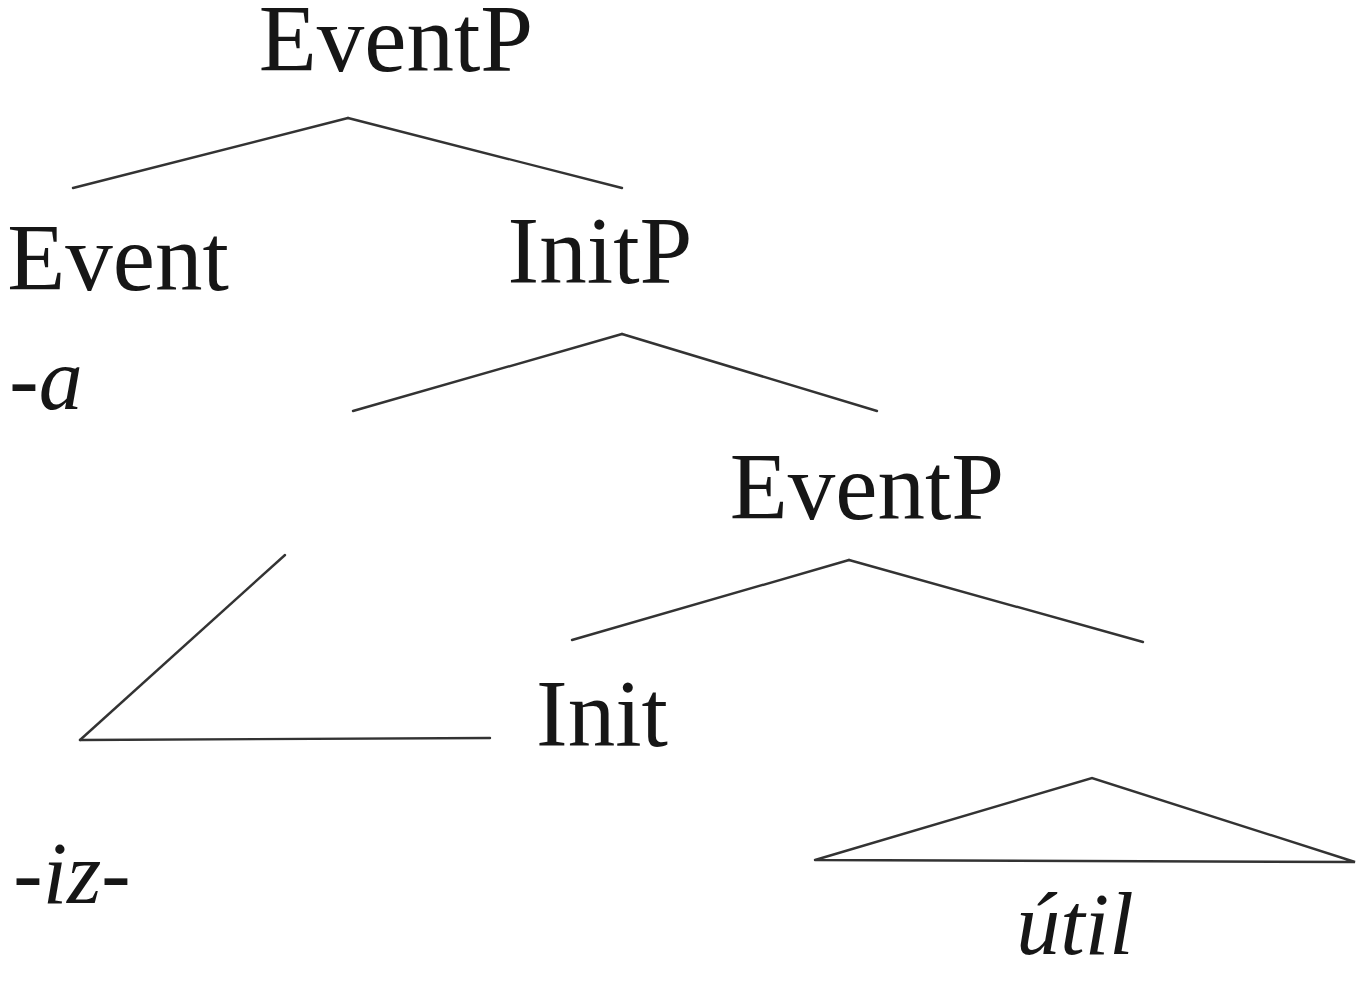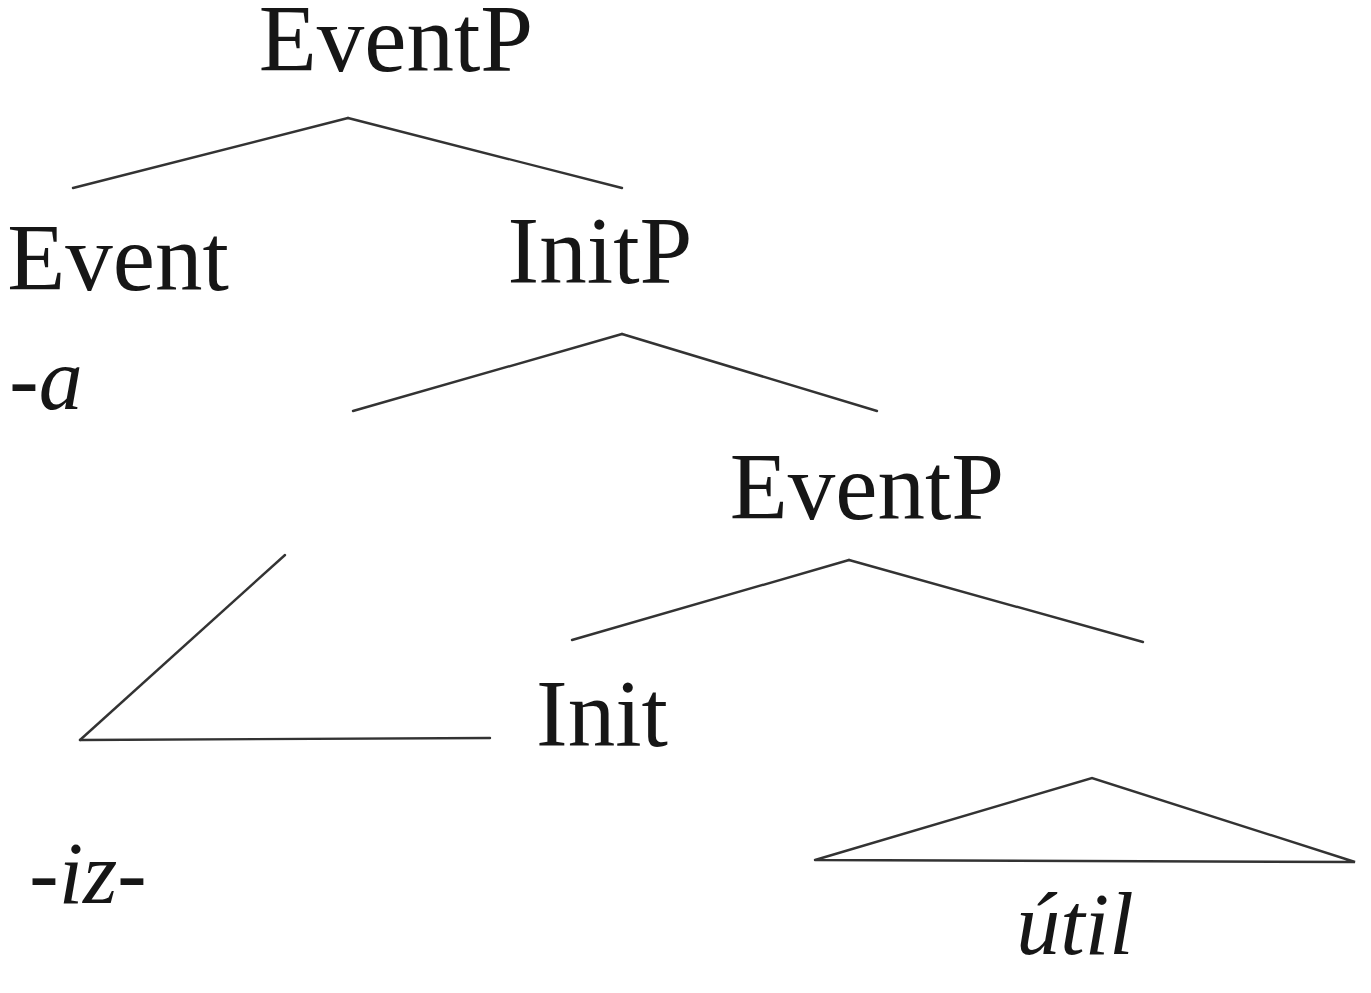--- a/index.html
+++ b/index.html
@@ -63,16 +63,16 @@
 
     <polyline points="815,860 1092,778 1355,862 815,860"></polyline>
   </svg>
 
   <div class="node" style="left:396px; top:-8px;">EventP</div>
   <div class="node" style="left:118px; top:211px;">Event</div>
   <div class="node" style="left:600px; top:204px;">InitP</div>
   <div class="node morpheme" style="left:46px; top:336px;">-a</div>
   <div class="node" style="left:867px; top:440px;">EventP</div>
   <div class="node" style="left:602px; top:667px;">Init</div>
-  <div class="node morpheme" style="left:88px; top:830px;">-iz-</div>
+  <div class="node morpheme" style="left:72px; top:830px;">-iz-</div>
   <div class="node morpheme" style="left:1075px; top:881px;">útil</div>
 
 </div>
 
 </body></html>

